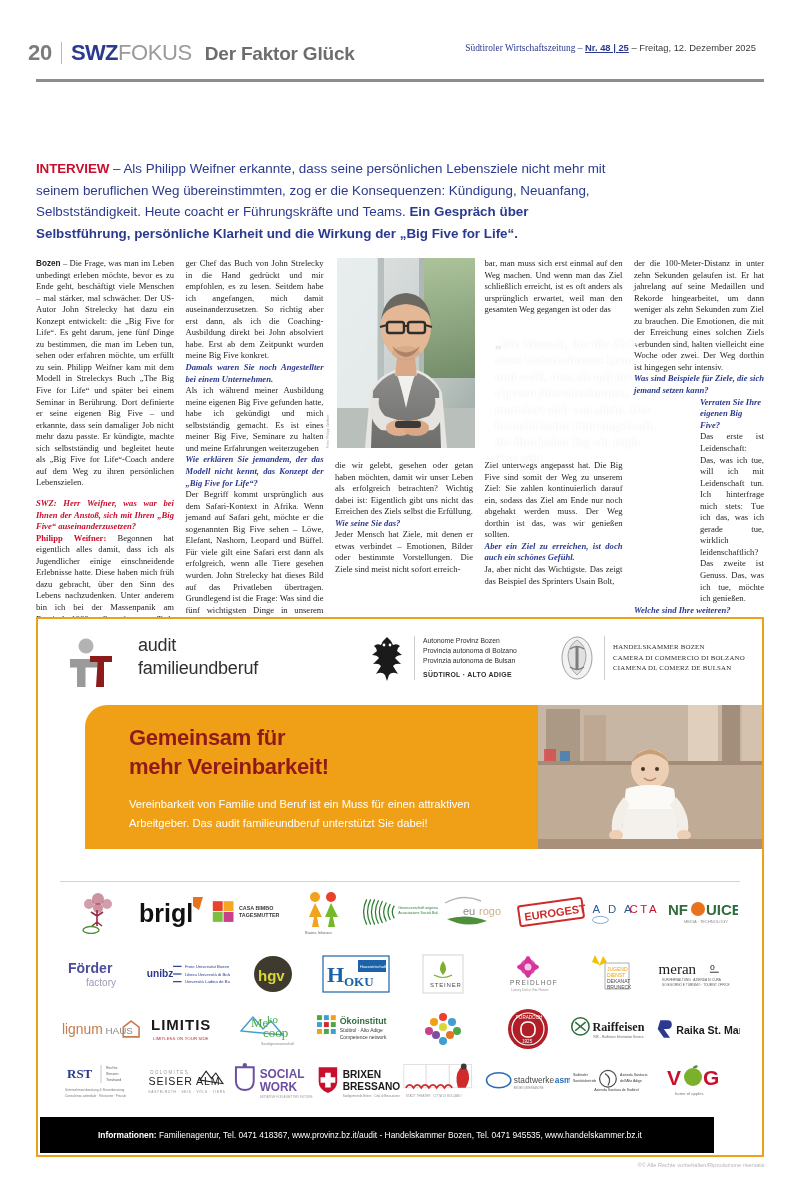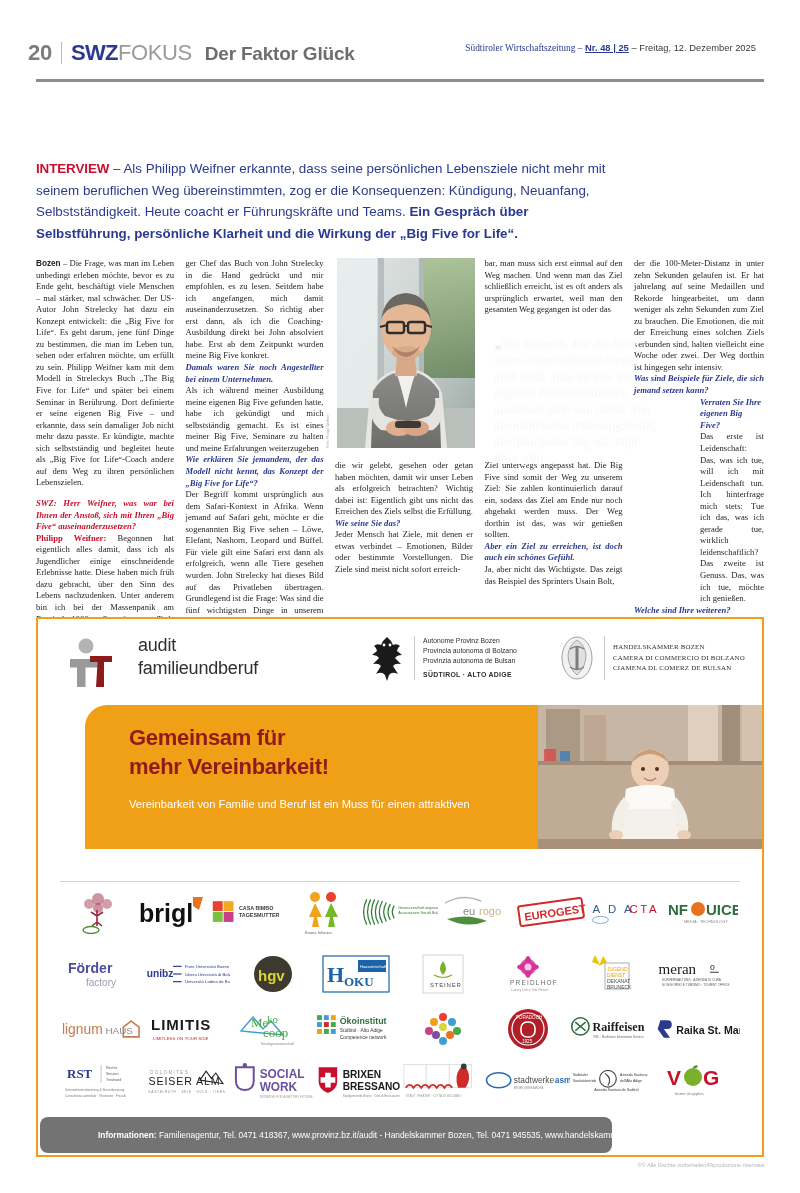--- a/index.html
+++ b/index.html
@@ -176,22 +176,22 @@
   #row1{top:268px;}
   #row2{top:330px;}
   #row3{top:385px;}
   #row4{top:437px;}
   .logo-cell{
     flex:1 1 0;height:50px;display:flex;align-items:center;justify-content:center;
     overflow:hidden;
   }
 
   .ad-footer{
-    position:absolute;left:2px;bottom:2px;width:572px;height:36px;background:#737373;
-    display:flex;align-items:center;border-radius:8px;
+    position:absolute;left:2px;bottom:2px;width:674px;height:36px;background:#000000;
+    display:flex;align-items:center;
   }
   .ad-footer .txt{
     margin-left:58px;font-family:"Liberation Sans",sans-serif;font-size:8.4px;
     color:#ffffff;white-space:nowrap;
   }
   .ad-footer .txt b{font-weight:bold;}
 
   .copyright{
     position:absolute;right:36px;top:1162px;
     font-family:"Liberation Sans",sans-serif;font-size:5.6px;color:#b5b5b5;
@@ -370,20 +370,21 @@
       </div>
     </div>
 
     <div class="ad-band">
       <div class="band-head">
         <div>Gemeinsam für</div>
         <div>mehr Vereinbarkeit!</div>
       </div>
       <div class="band-sub">
         <div>Vereinbarkeit von Familie und Beruf ist ein Muss für einen attraktiven</div>
+        <div>Arbeitgeber. Das audit familieundberuf unterstützt Sie dabei!</div>
       </div>
       <div class="dots">
         <i style="left:0;top:0;"></i>
           <i style="left:22px;top:0;"></i>
           <i style="left:44px;top:0;"></i>
         <i style="left:0;top:20px;"></i>
           <i style="left:22px;top:20px;"></i>
           <i style="left:44px;top:20px;"></i>
         <i style="left:0;top:40px;"></i>
           <i style="left:22px;top:40px;"></i>

